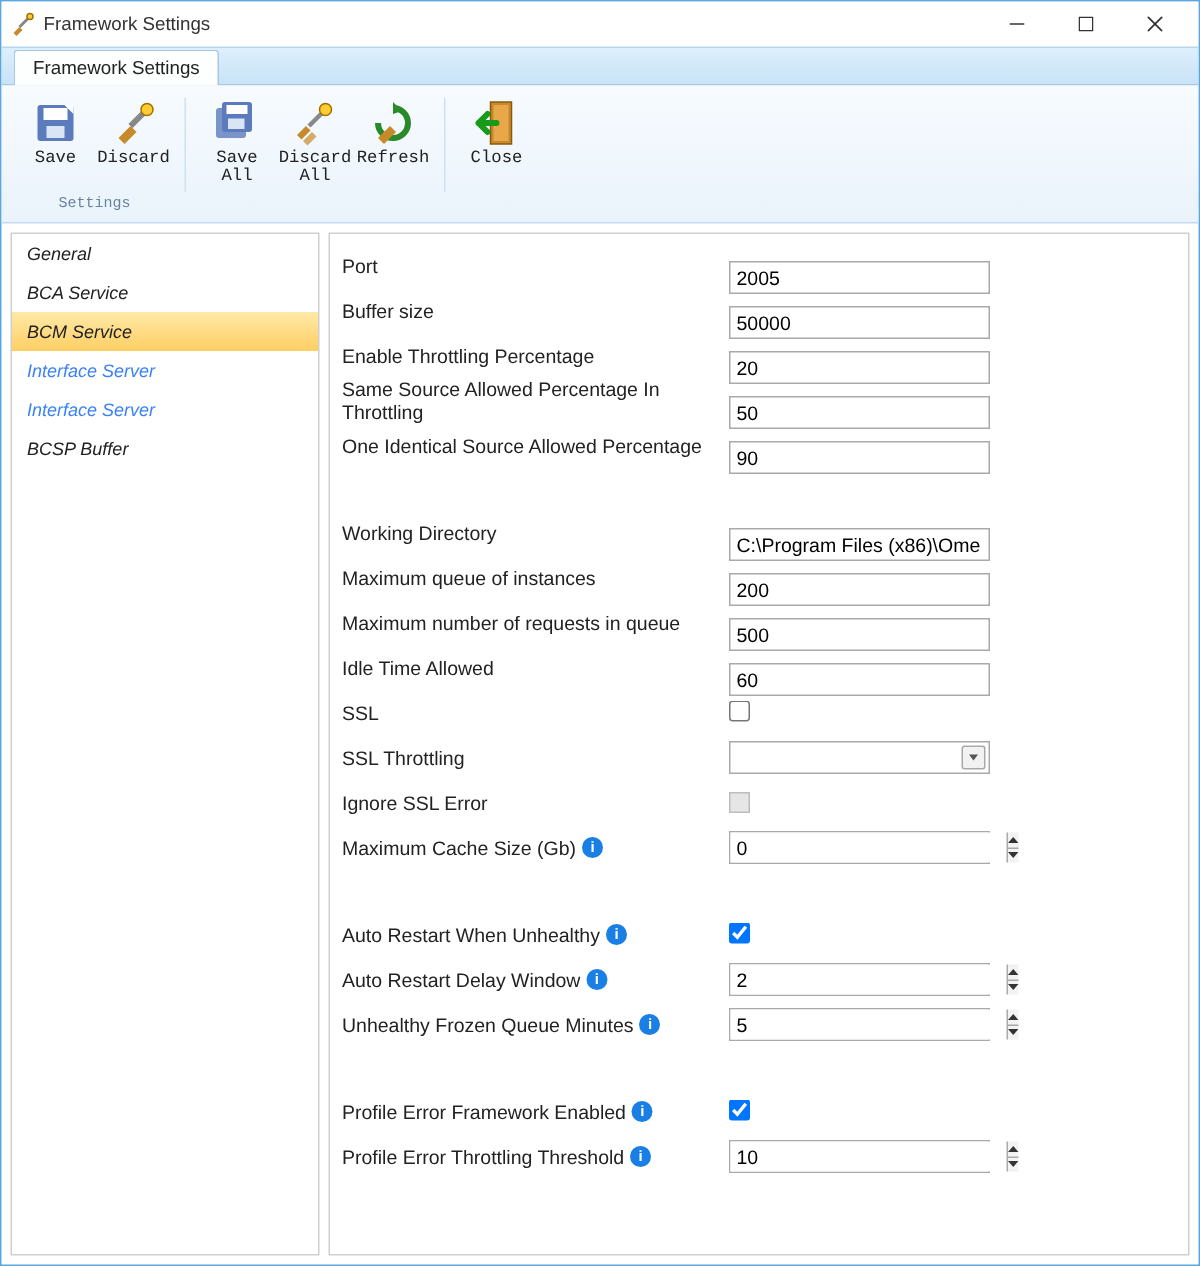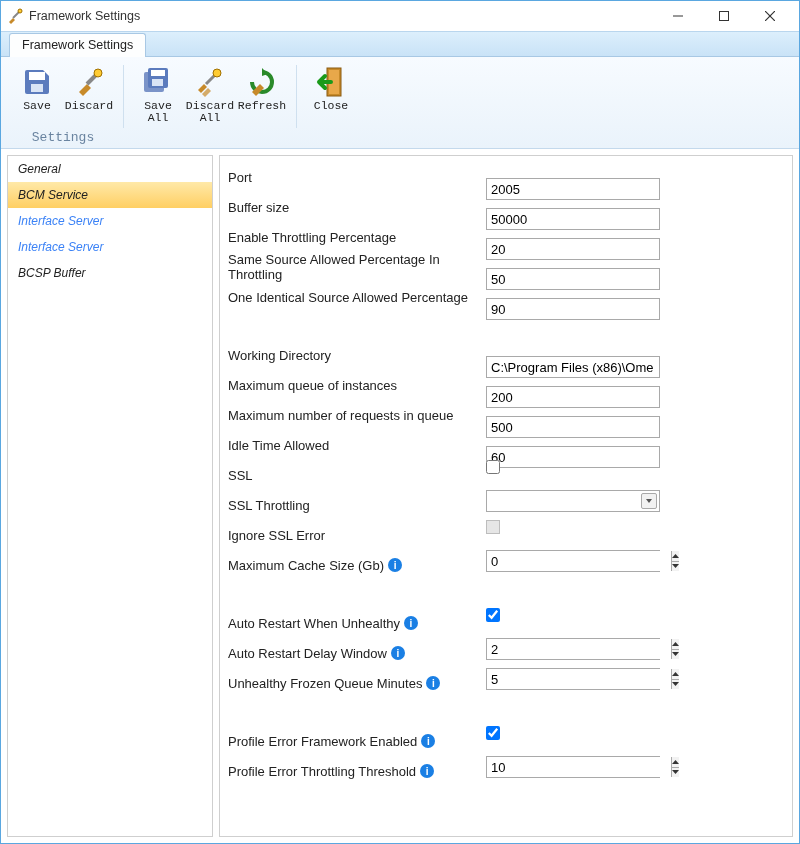--- a/index.html
+++ b/index.html
@@ -18,32 +18,32 @@
   .tabstrip { height: 26px; background: linear-gradient(#dceffc, #c9e3f7); border-top: 1px solid #b9d6ee; border-bottom: 1px solid #a8c8e4; display: flex; align-items: flex-end; padding-left: 8px; }
   .tab { background: #fdfefe; border: 1px solid #a8c8e4; border-bottom: none; padding: 4px 12px 5px; border-top-left-radius: 3px; border-top-right-radius: 3px; font-size: 12.5px; margin-bottom: -1px; }
 
   
   .ribbon { height: 92px; background: linear-gradient(#f7fbff, #eaf3fb); border-bottom: 1px solid #c4d9ec; display: flex; align-items: stretch; padding: 4px 6px 2px; gap: 2px; font-family: Liberation Mono, monospace; }
   .rb-group { display: flex; flex-direction: column; align-items: center; }
   .rb-group-btns { display: flex; gap: 4px; padding: 2px 6px 0; height: 68px; }
   .rb-btn { width: 48px; display: flex; flex-direction: column; align-items: center; justify-content: flex-start; gap: 2px; padding-top: 2px; border: 1px solid transparent; border-radius: 3px; }
   .rb-btn .icon { width: 32px; height: 32px; display:flex; align-items:center; justify-content:center; }
   .rb-btn .lbl { font-size: 11.5px; text-align: center; line-height: 1.05; }
-  .rb-group-label { font-size: 13px; color: #6a84a0; padding: 2px 0 1px; width:100%; text-align:center; border-top: 0 solid #cfe0ef; }
+  .rb-group-label { font-size: 10px; color: #6a84a0; padding: 2px 0 1px; width:100%; text-align:center; border-top: 0 solid #cfe0ef; }
   .rb-sep { width: 1px; background: #cfe0ef; margin: 4px 2px 18px; }
 
   
   .content { flex: 1; display: flex; gap: 6px; padding: 6px; overflow: hidden; }
   .sidebar { width: 206px; border: 1px solid #cfcfcf; background: #fff; display: flex; flex-direction: column; }
   .sidebar-item { padding: 6px 10px; border-bottom: 0; font-size: 12px; cursor: default; font-style: italic; }
   .sidebar-item.selected { background: linear-gradient(#ffe9a8, #ffcf63); }
   .sidebar-item.dim { color: #3b82f6; }
 
   .form-pane { flex: 1; border: 1px solid #cfcfcf; padding: 6px 8px 8px 8px; overflow-y: auto; }
-  .form-row { display: flex; height: 30px; }
+  .form-row { display: flex; align-items: center; height: 30px; }
   .form-label { width: 258px; font-size: 13px; color: #222; display:flex; align-items:center; gap:4px; }
   .info-icon { width: 14px; height: 14px; border-radius: 50%; background: #1a7fe4; color: #fff; font-size: 10px; font-weight: bold; display:inline-flex; align-items:center; justify-content:center; }
   .ctrl input[type="text"] { width: 174px; height: 22px; border: 1px solid #a9a9a9; padding: 1px 4px; font-size: 13px; font-family: inherit; margin-top: 16px; }
   .ctrl input[type="checkbox"] { width: 14px; height: 14px; margin:0; }
   .ctrl .cb-disabled { width:14px; height:14px; background:#e6e6e6; border:1px solid #bdbdbd; }
   .ctrl .select { width: 174px; height: 22px; border: 1px solid #a9a9a9; display:flex; align-items:center; justify-content:flex-end; padding:0 2px; background:#fff; }
   .ctrl .select .dd-btn { width:16px; height:16px; border:1px solid #a9a9a9; border-radius:2px; display:flex; align-items:center; justify-content:center; background:#f2f2f2; }
   .ctrl .spinner { width: 174px; height: 22px; border: 1px solid #a9a9a9; display:flex; align-items:stretch; background:#fff; }
   .ctrl .spinner input { border:none; flex:1; padding:0 4px; font-size:13px; font-family:inherit; outline:none; }
   .ctrl .spinner .spin-btns { width:16px; display:flex; flex-direction:column; border-left:1px solid #a9a9a9; }
@@ -169,20 +169,21 @@
         <span class="lbl">Close</span>
       </div>
     </div>
     <div class="rb-group-label">&nbsp;</div>
   </div>
 </div>
 
 <div class="content">
   <div class="sidebar" id="sidebar">
       <div class="sidebar-item">General</div>
+      <div class="sidebar-item">BCA Service</div>
       <div class="sidebar-item selected">BCM Service</div>
       <div class="sidebar-item dim">Interface Server</div>
       <div class="sidebar-item dim">Interface Server</div>
       <div class="sidebar-item">BCSP Buffer</div>
     </div>
 
   <div class="form-pane">
 
     <div class="form-row">
         <div class="form-label">Port</div>

